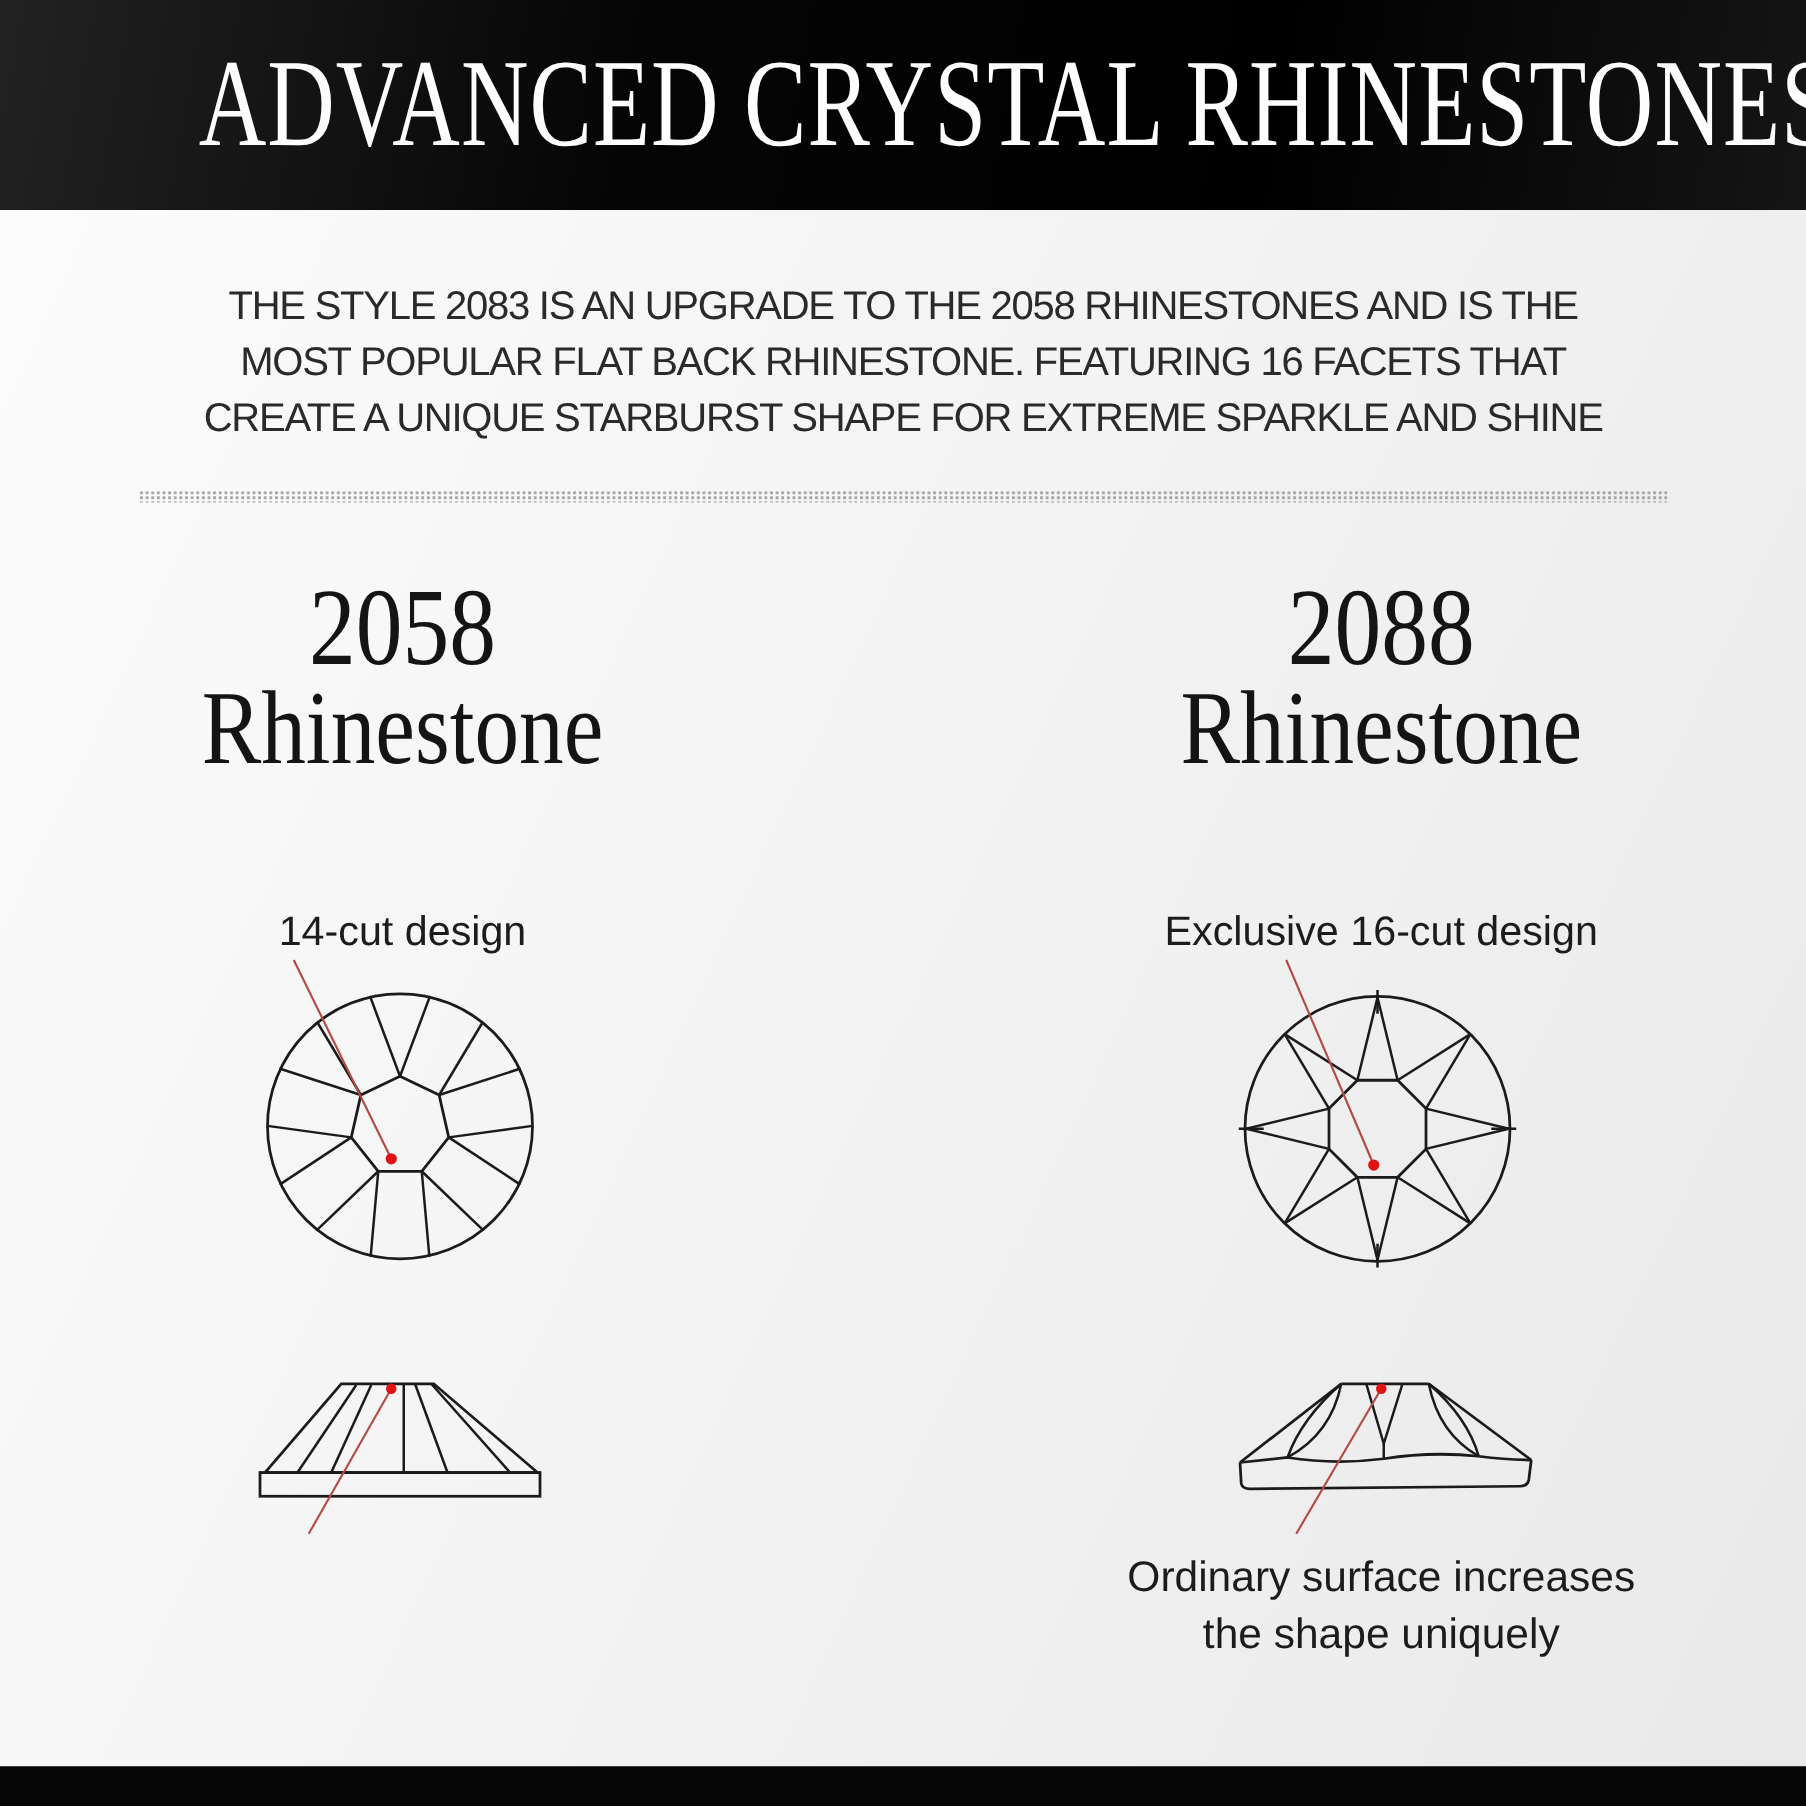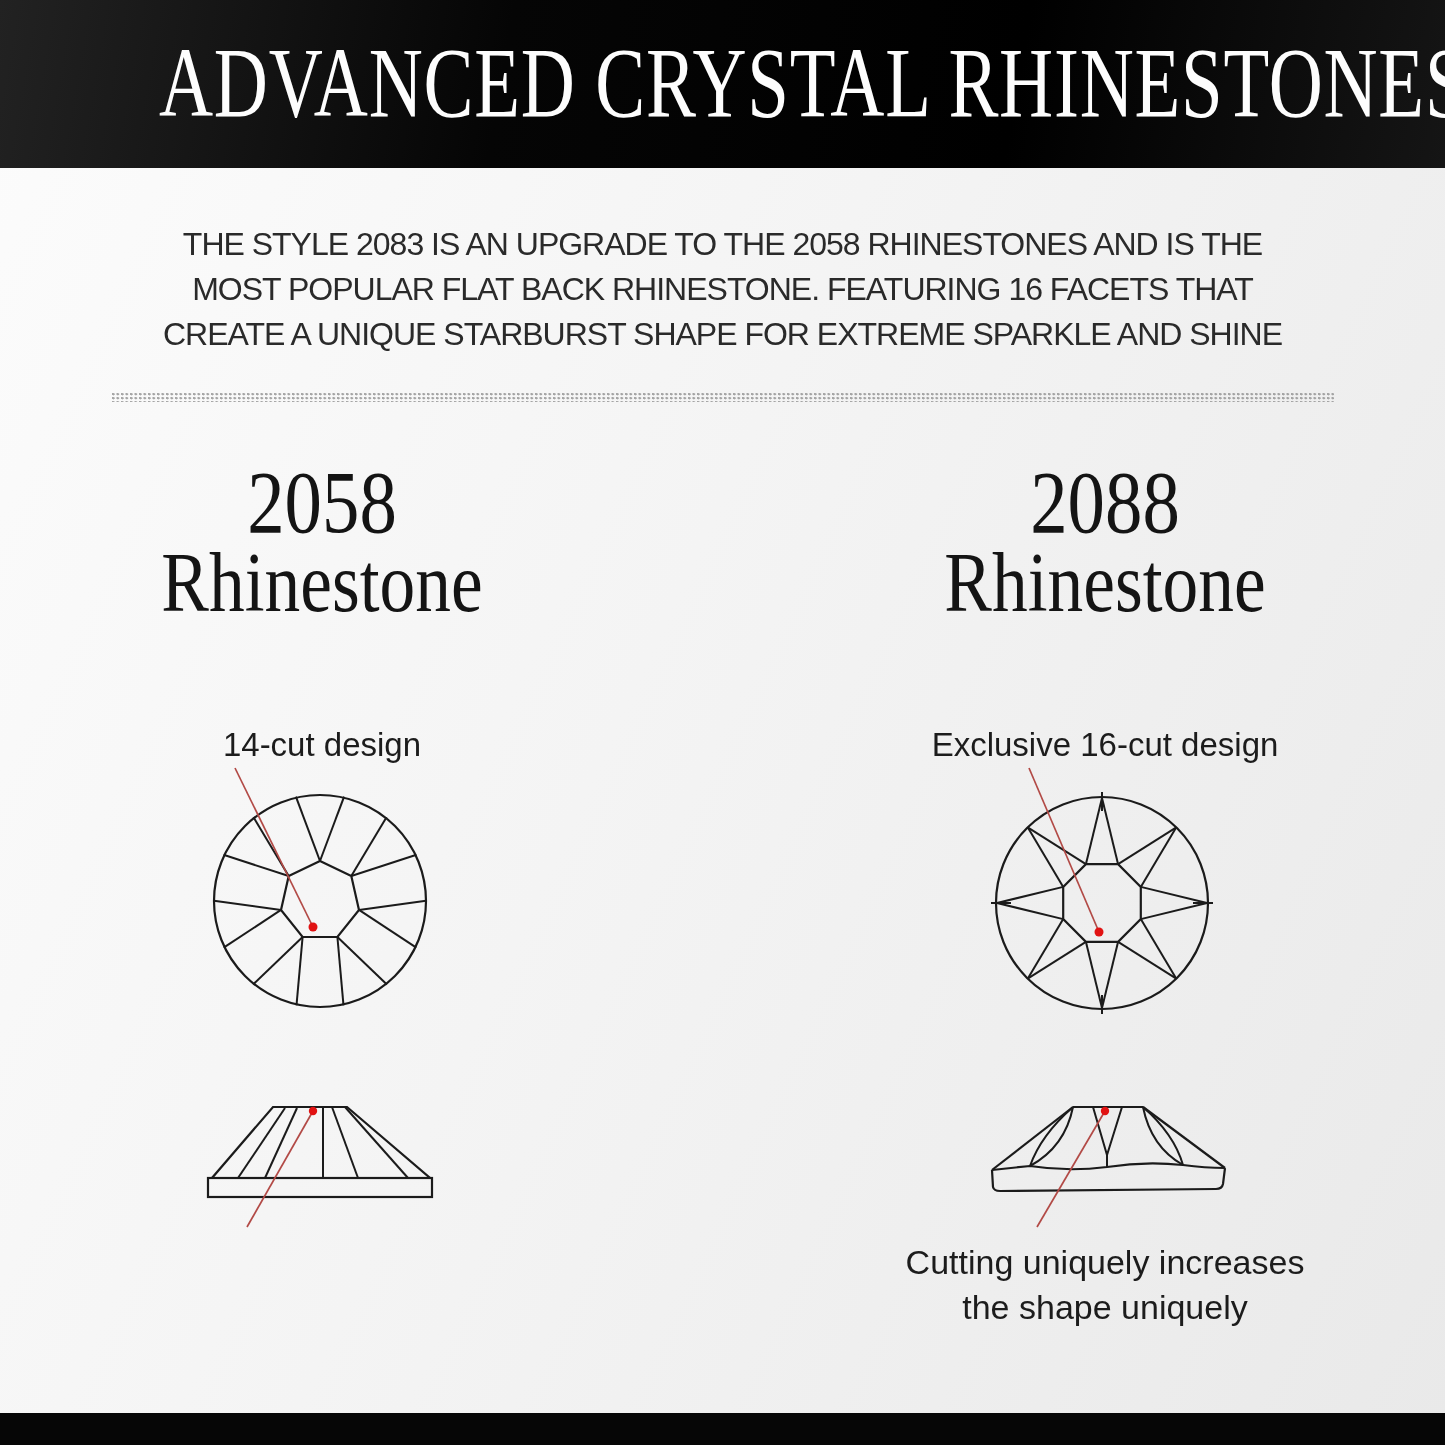--- a/index.html
+++ b/index.html
@@ -186,18 +186,18 @@
       <path d="M132,60 L132,72"></path>
       <path d="M98,12 Q90,52 55,71"></path>
       <path d="M98,12 Q66,40 55,71"></path>
       <path d="M168,12 Q176,52 208,70"></path>
       <path d="M168,12 Q199,39 208,70"></path>
     </g>
     <line class="leader" x1="130" y1="16" x2="62" y2="132"></line>
     <circle class="dot" cx="130" cy="16" r="4.2"></circle>
   </svg>
 
-  <div class="caption caption-right">Cutting uniquely increases
+  <div class="caption caption-right">Ordinary surface increases
 the shape uniquely</div>
 
   <div class="footer-bar"></div>
 
 </div>
 
 </body></html>

